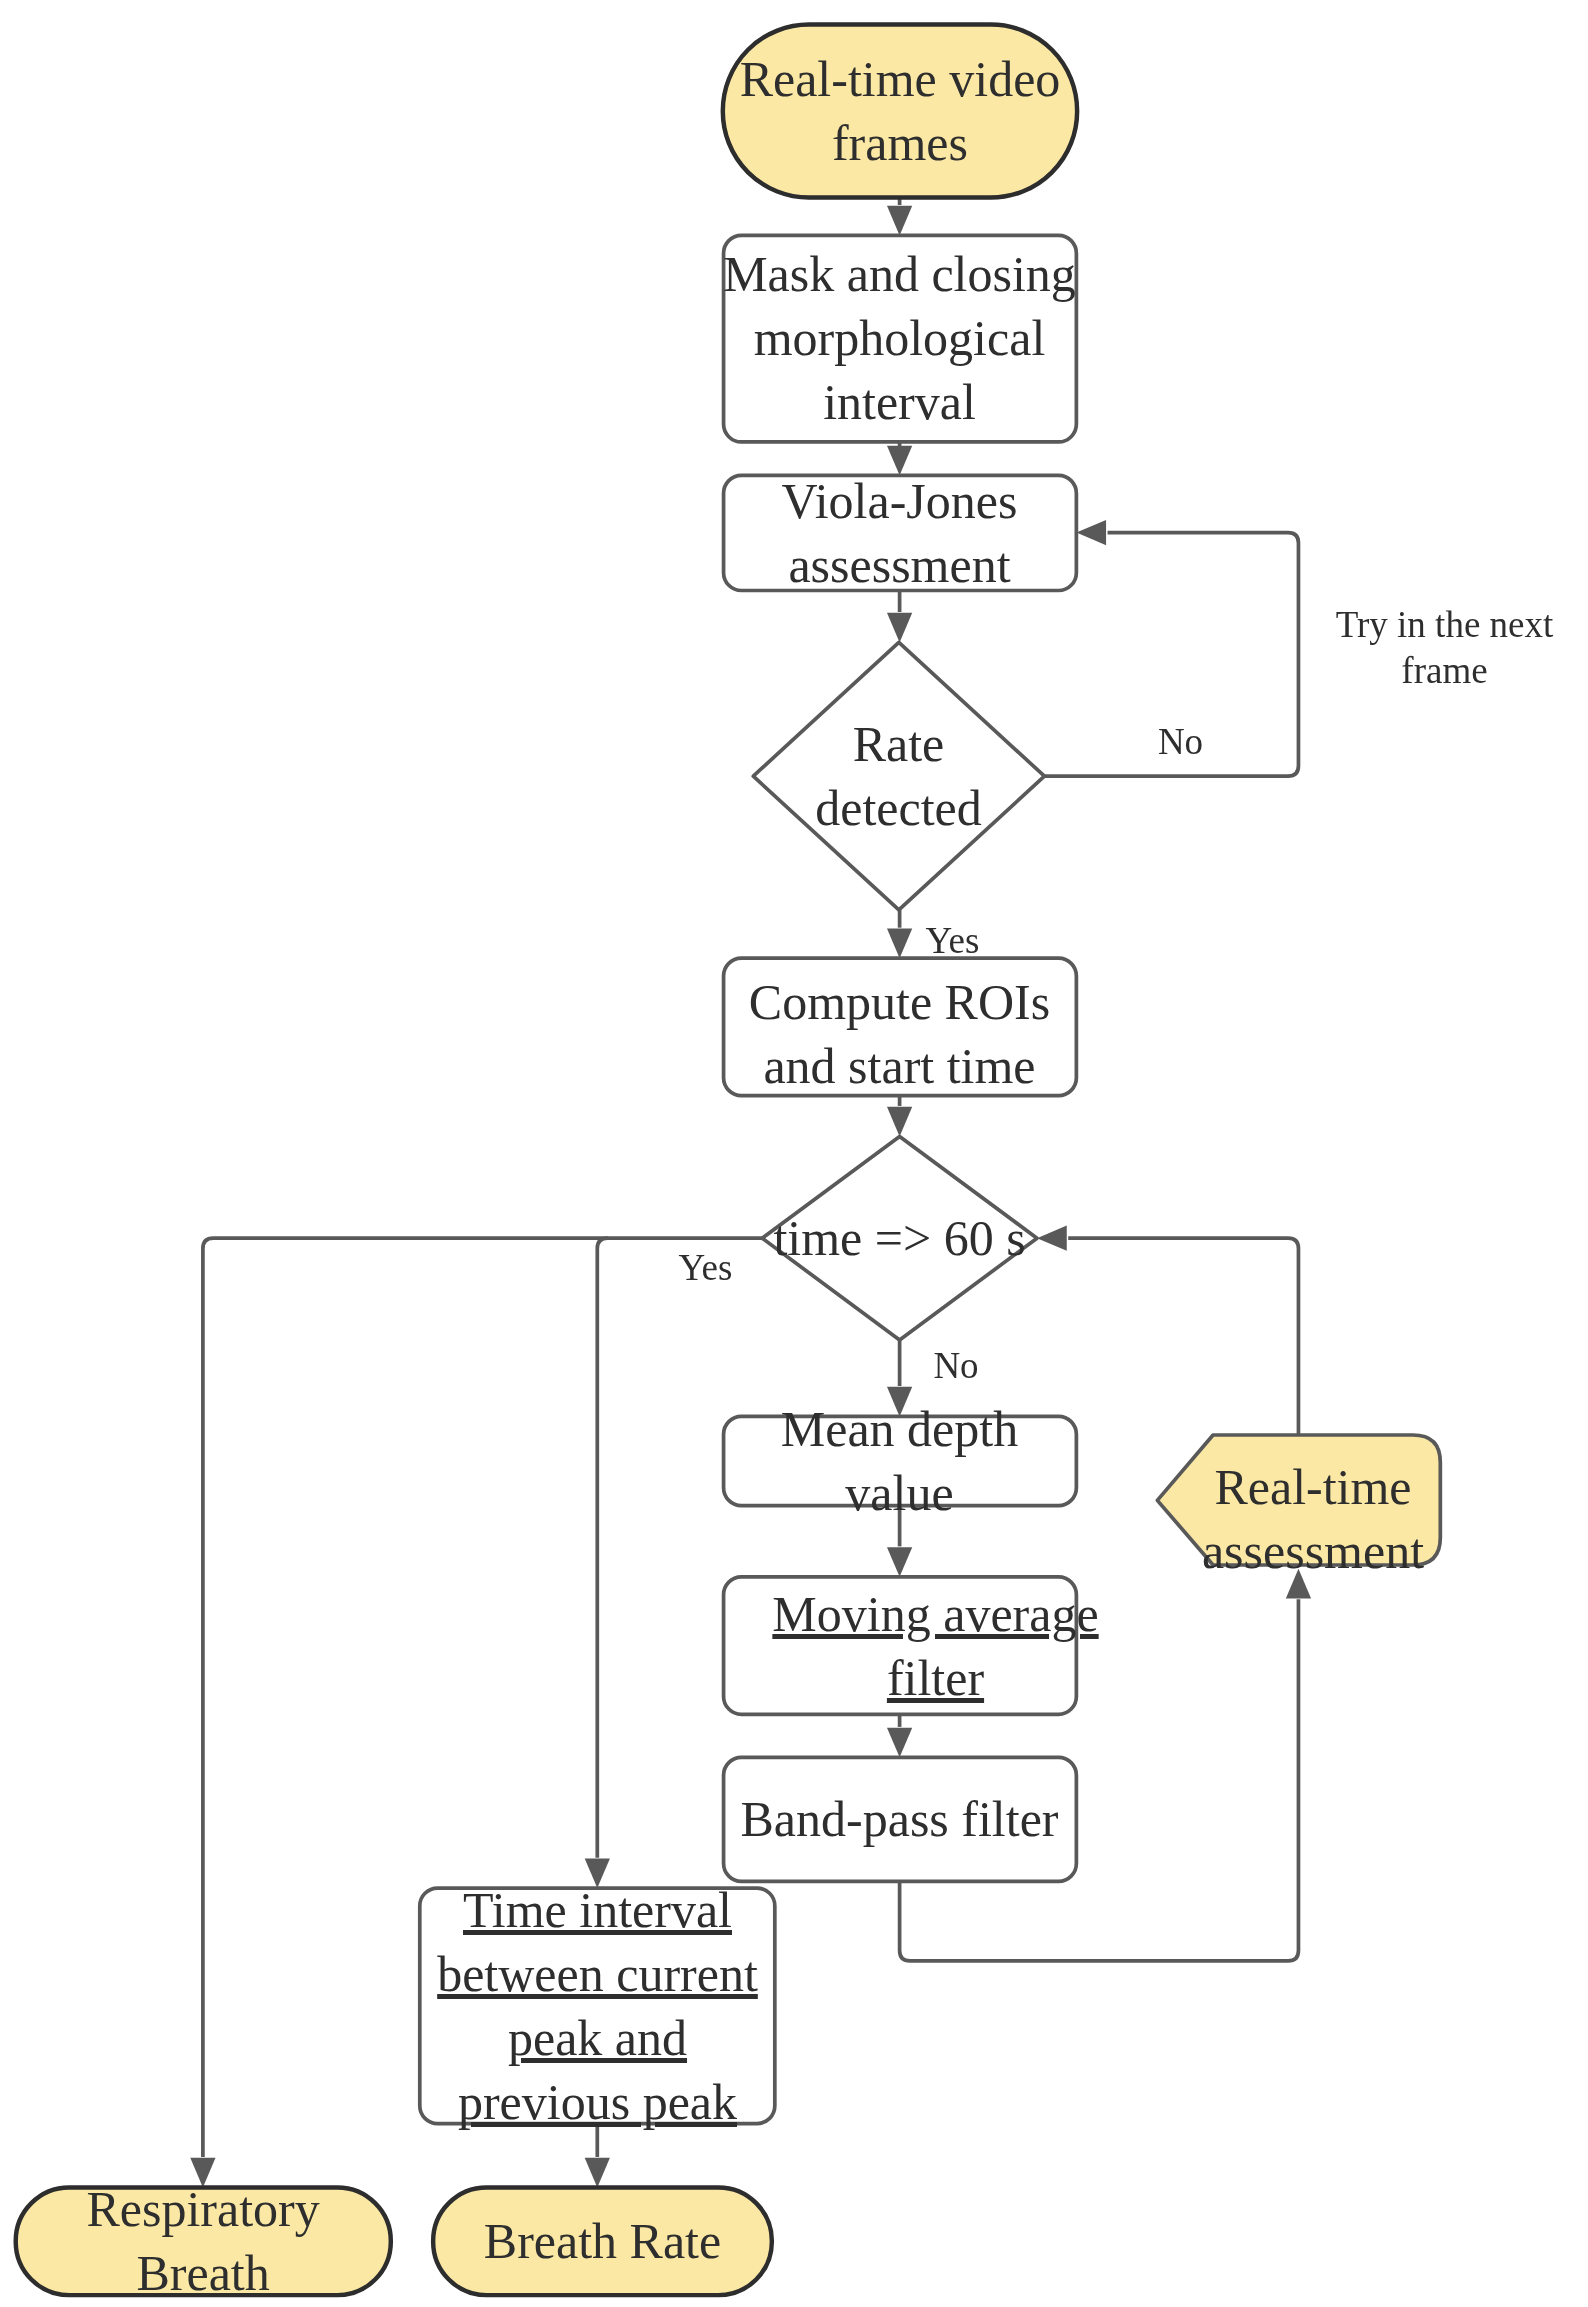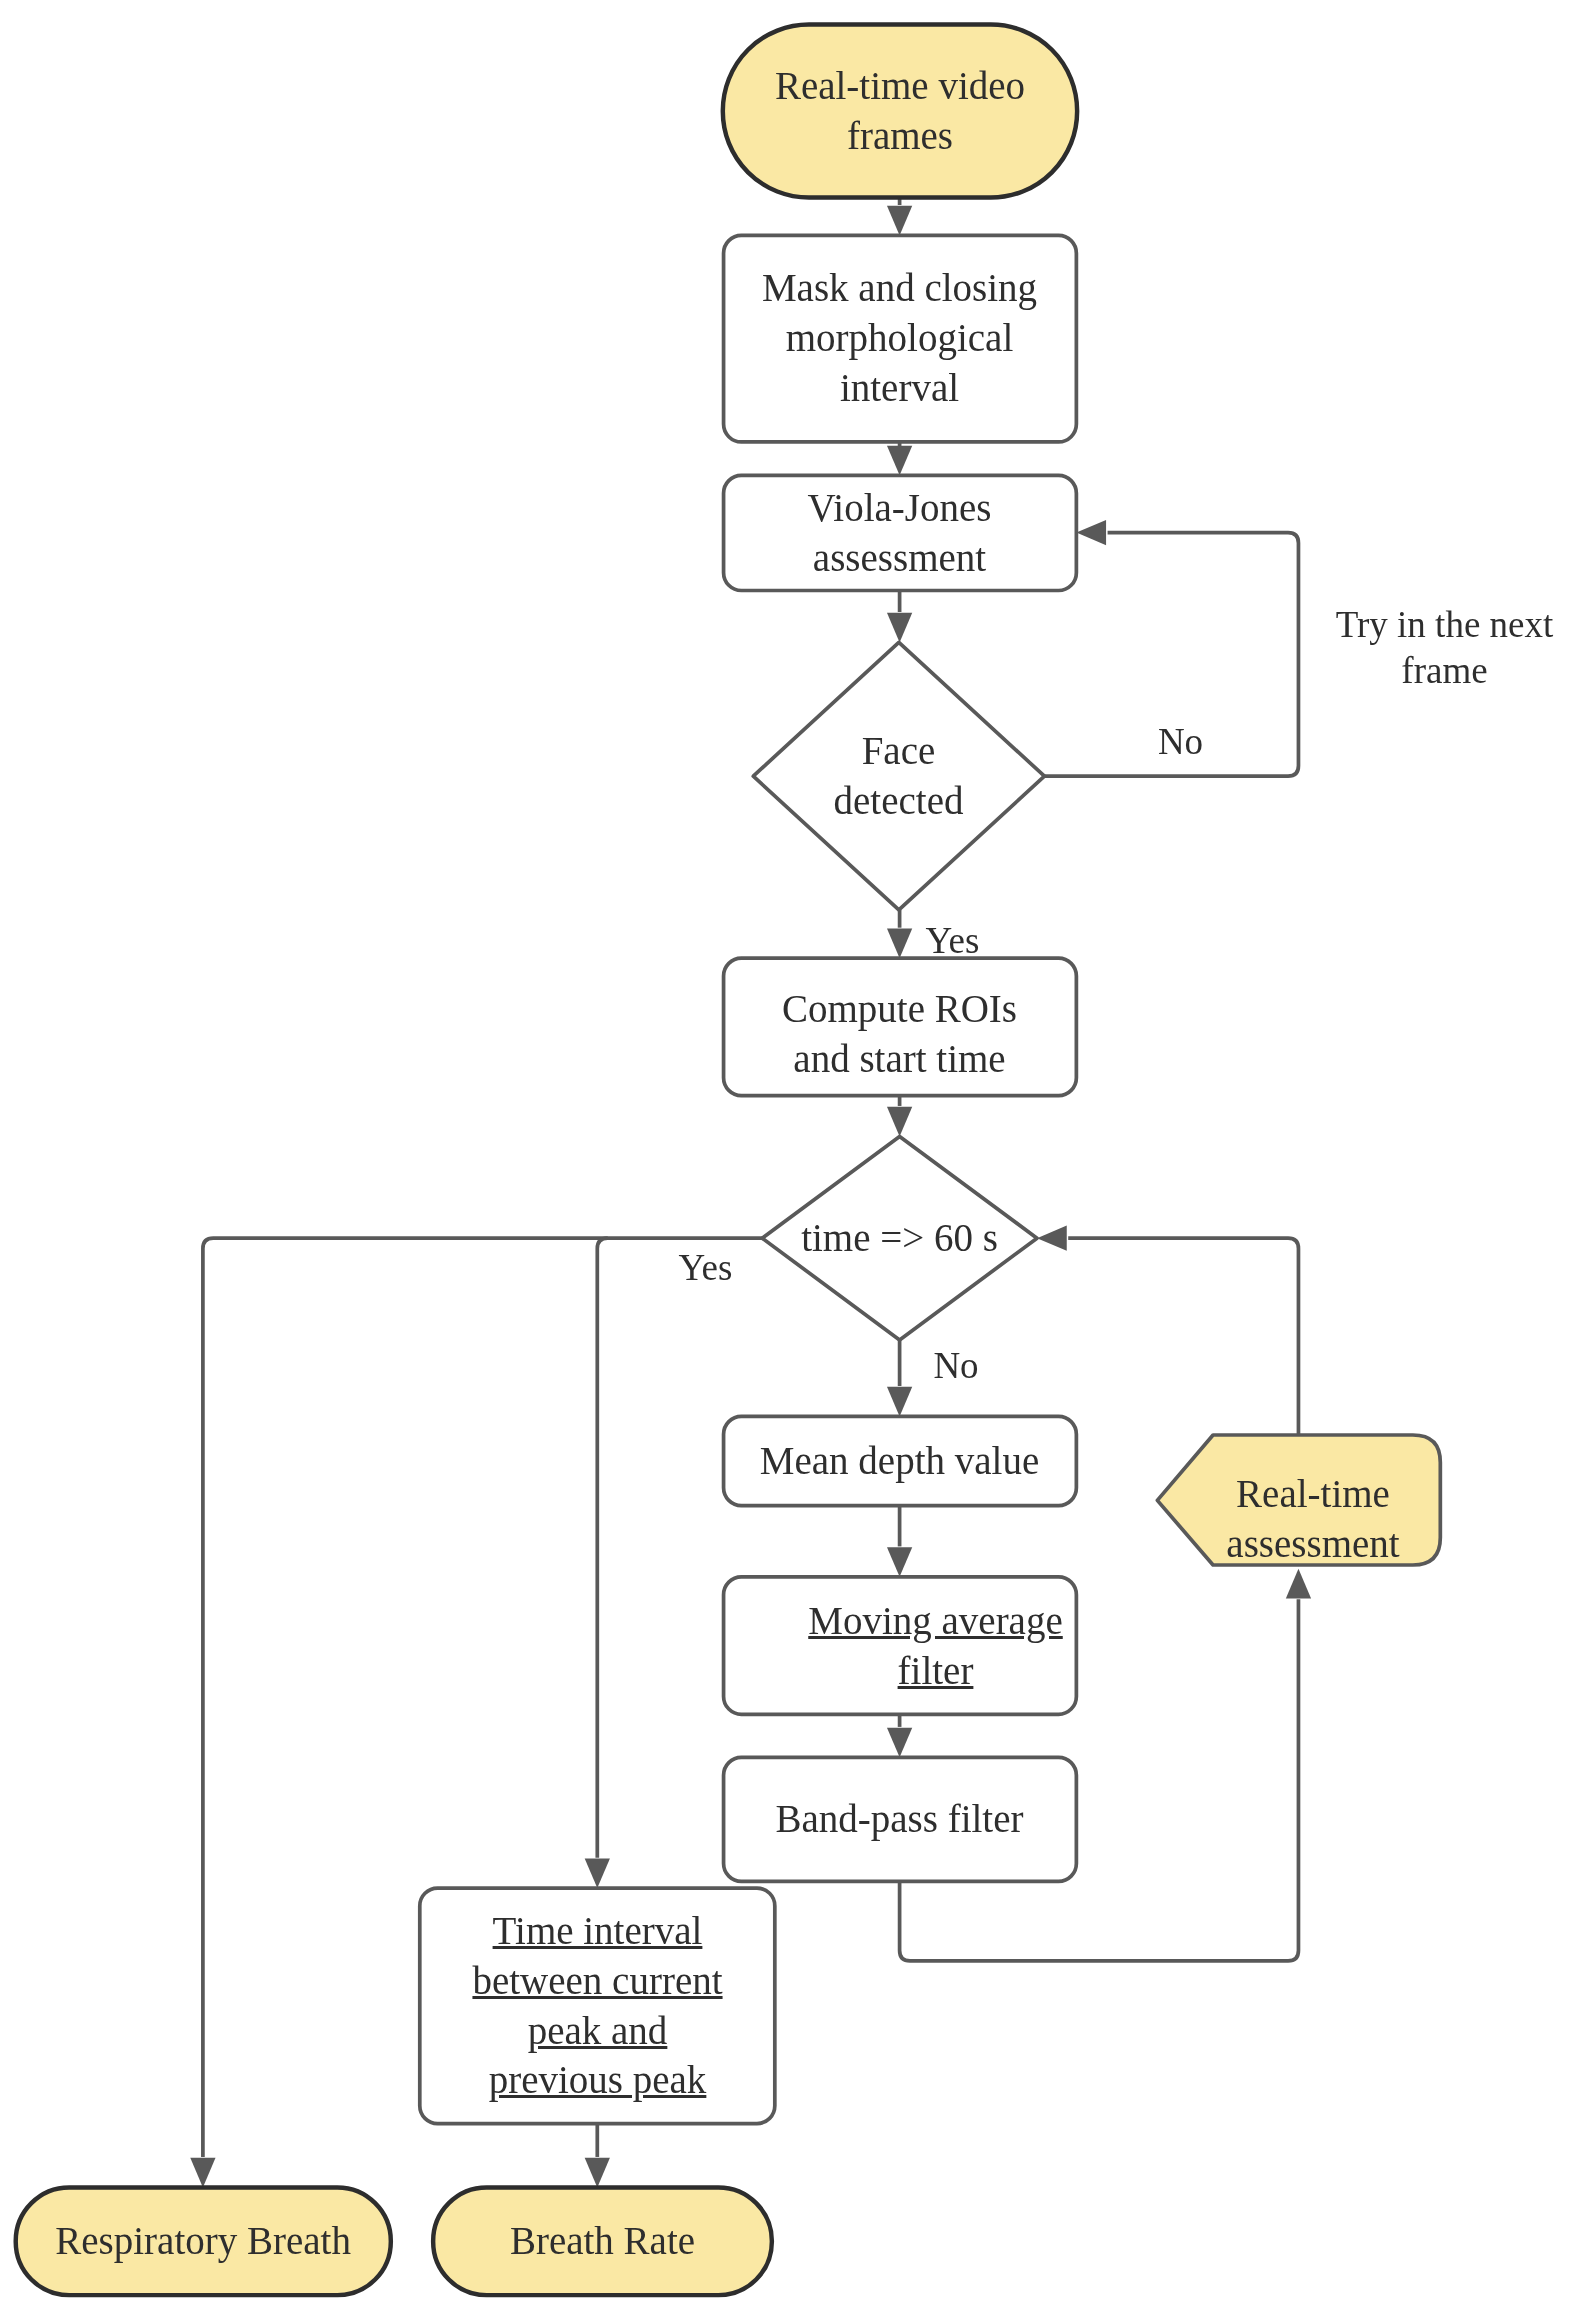--- a/index.html
+++ b/index.html
@@ -20,21 +20,21 @@
     color:var(--text);
   }
   #canvas{position:absolute;left:0;top:0;}
   .node-label{
     position:absolute;
     display:flex;
     align-items:center;
     justify-content:center;
     text-align:center;
     white-space:pre-line;
-    font-size:39px;
+    font-size:50px;
     line-height:1.28;
     color:var(--text);
     pointer-events:none;
   }
   .edge-label{
     position:absolute;
     display:flex;
     align-items:center;
     justify-content:center;
     text-align:center;
@@ -128,21 +128,21 @@
 <div class="node-label" style="left:723px;top:24.5px;width:354px;height:173px;">Real-time video
 frames</div>
 
 <div class="node-label" style="left:723px;top:235px;width:353px;height:206px;">Mask and closing
 morphological
 interval</div>
 
 <div class="node-label" style="left:723px;top:475px;width:353px;height:115px;">Viola-Jones
 assessment</div>
 
-<div class="node-label" style="left:753px;top:642px;width:291px;height:267px;">Face
+<div class="node-label" style="left:753px;top:642px;width:291px;height:267px;">Rate
 detected</div>
 
 <div class="node-label" style="left:723px;top:965px;width:353px;height:137px;">Compute ROIs
 and start time</div>
 
 <div class="node-label" style="left:762px;top:1136px;width:275px;height:204px;">time =&gt; 60 s</div>
 
 <div class="node-label" style="left:723px;top:1416px;width:353px;height:89px;">Mean depth value</div>
 
 <div class="node-label" style="left:759px;top:1577px;width:353px;height:137px;text-decoration:underline;">Moving average

